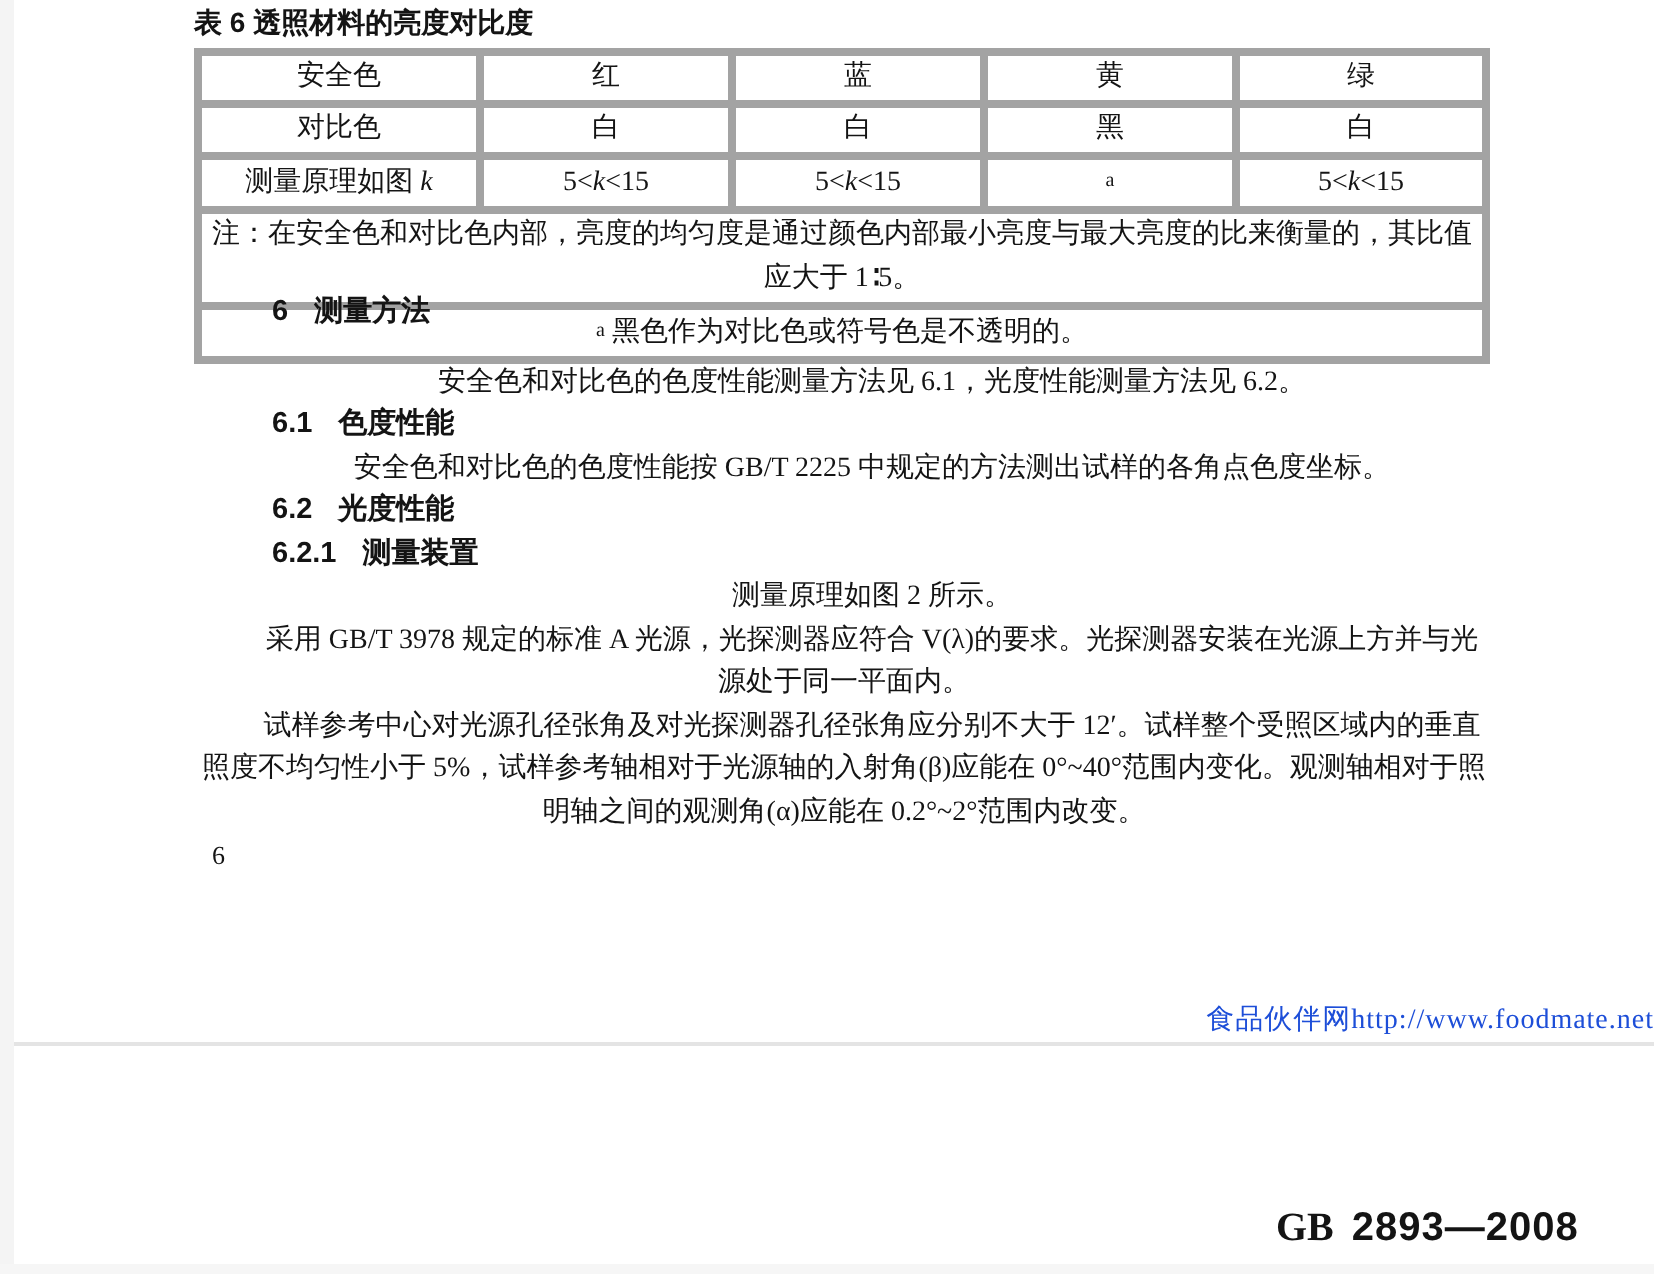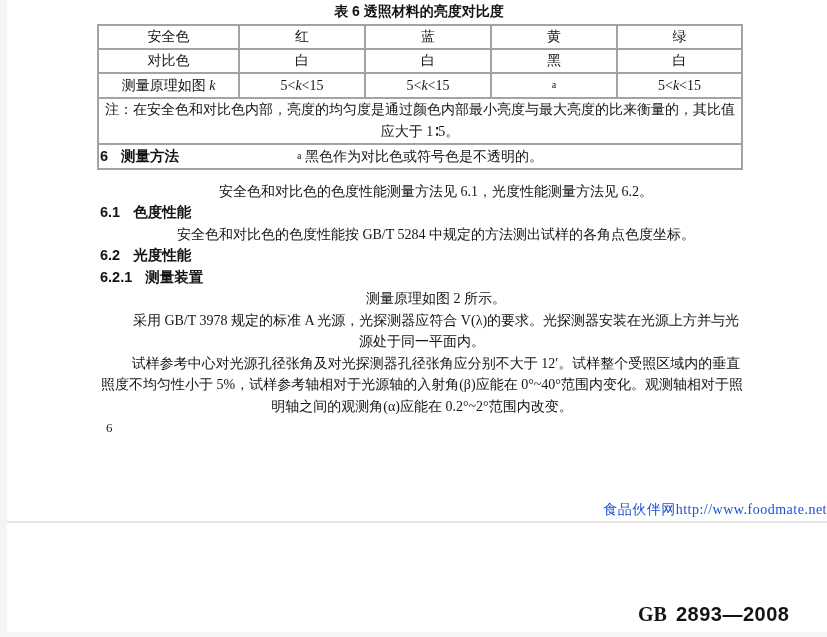--- a/index.html
+++ b/index.html
@@ -6,45 +6,45 @@
   html,body { background:#ffffff; }
   .page {
     position:relative; width:827px; height:637px; background:#ffffff;
     font-family:"Liberation Serif","DejaVu Serif",serif; color:#141414; overflow:hidden;
   }
   .edge-left  { position:absolute; left:0; top:0; width:7px; height:100%; background:#f4f4f4; }
   .edge-bottom{ position:absolute; left:0; bottom:0; width:100%; height:5px; background:#f6f6f6; }
   .page-divider{ position:absolute; left:7px; top:521px; width:820px; height:2px; background:#e4e4e4; }
 
   .caption {
-    position:absolute; top:3px; left:97px; width:644px; text-align:center;
+    position:absolute; top:3px; left:97px; width:644px; text-align:left;
     font-family:"Liberation Sans","DejaVu Sans",sans-serif; font-weight:bold; font-size:14px;
   }
 
   table.t6 {
     position:absolute; top:24px; left:97px; width:644px;
     border-collapse:collapse; table-layout:fixed; border:2px solid #1a1a1a;
   }
   table.t6 td {
-    border:2px solid #a3a3a3; text-align:center; font-size:14px;
+    border:4px solid #a3a3a3; text-align:center; font-size:14px;
     height:22px; padding:0; line-height:22px;
   }
   td.note-cell {
     text-align:left; padding:2px 8px 2px 18px; font-size:12.5px;
     height:24px; line-height:20px;margin-top:48px;
   }
   td.foot-cell {
     text-align:left; padding:2px 8px 2px 12px; font-size:13px;
     height:25px; line-height:21px;
   }
   .ki { font-style:italic; font-family:"Liberation Serif","DejaVu Serif",serif; }
   .sup-a { font-size:10px; vertical-align:2px; }
 
   .body-text { position:absolute; top:146px; left:100px; width:644px; font-size:14px; line-height:21.5px; }
-  .heading { font-family:"Liberation Sans","DejaVu Sans",sans-serif; font-weight:bold; font-size:14.5px; }
+  .heading { font-family:"Liberation Sans","DejaVu Sans",sans-serif; font-weight:bold; font-size:14.5px;margin-left:36px; }
   .h-num { margin-right:13px; }
   .p-indent { text-indent:2em;text-align:center; }
   .p-first { margin-top:13px; }
   .page-num { font-size:13px; padding-left:6px; }
 
   .watermark {
     position:absolute; top:501px; left:0; width:100%; text-align:right;
     color:#1d4ed8; font-size:14px; letter-spacing:0.5px;
   }
   .footer-code { position:absolute; top:603px; left:638px; font-weight:bold; font-size:20px; white-space:nowrap; }
@@ -97,21 +97,21 @@
       <tr>
         <td class="foot-cell" colspan="5"><sup class="sup-a">a</sup>&nbsp;<span>黑色作为对比色或符号色是不透明的。</span></td>
       </tr>
     </tbody>
   </table>
 
   <div class="body-text">
     <div class="heading"><span class="h-num">6</span><span>测量方法</span></div>
     <p class="p-indent p-first">安全色和对比色的色度性能测量方法见 6.1，光度性能测量方法见 6.2。</p>
     <div class="heading"><span class="h-num">6.1</span><span>色度性能</span></div>
-    <p class="p-indent">安全色和对比色的色度性能按 GB/T 5284 中规定的方法测出试样的各角点色度坐标。</p>
+    <p class="p-indent">安全色和对比色的色度性能按 GB/T 2225 中规定的方法测出试样的各角点色度坐标。</p>
     <div class="heading"><span class="h-num">6.2</span><span>光度性能</span></div>
     <div class="heading"><span class="h-num">6.2.1</span><span>测量装置</span></div>
     <p class="p-indent">测量原理如图 2 所示。</p>
     <p class="p-indent">采用 GB/T 3978 规定的标准 A 光源，光探测器应符合 V(λ)的要求。光探测器安装在光源上方并与光源处于同一平面内。</p>
     <p class="p-indent">试样参考中心对光源孔径张角及对光探测器孔径张角应分别不大于 12′。试样整个受照区域内的垂直照度不均匀性小于 5%，试样参考轴相对于光源轴的入射角(β)应能在 0°~40°范围内变化。观测轴相对于照明轴之间的观测角(α)应能在 0.2°~2°范围内改变。</p>
     <div class="page-num">6</div>
   </div>
 
   <div class="watermark">食品伙伴网http://www.foodmate.net</div>
 

